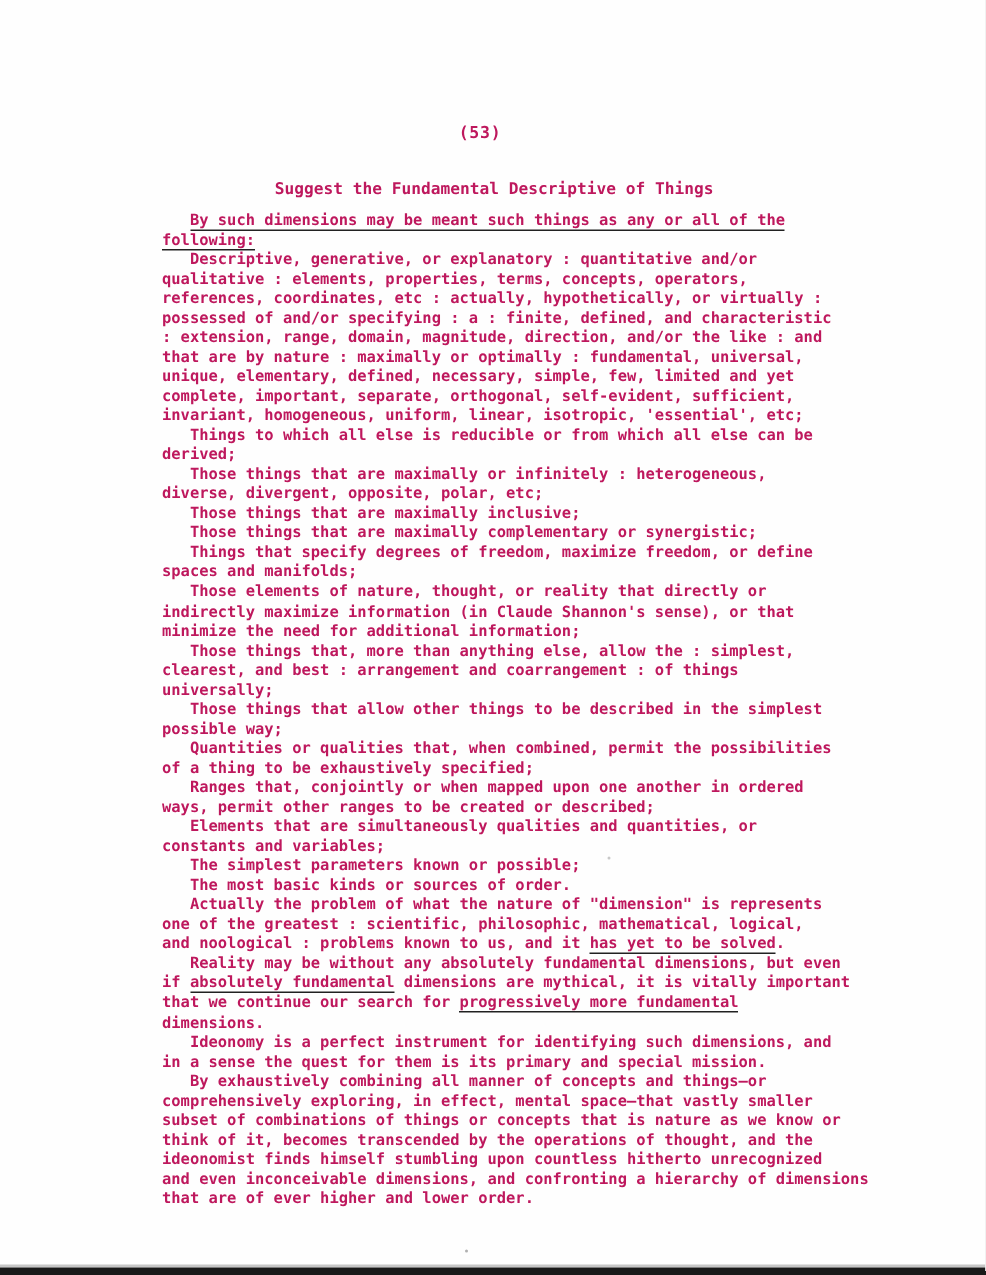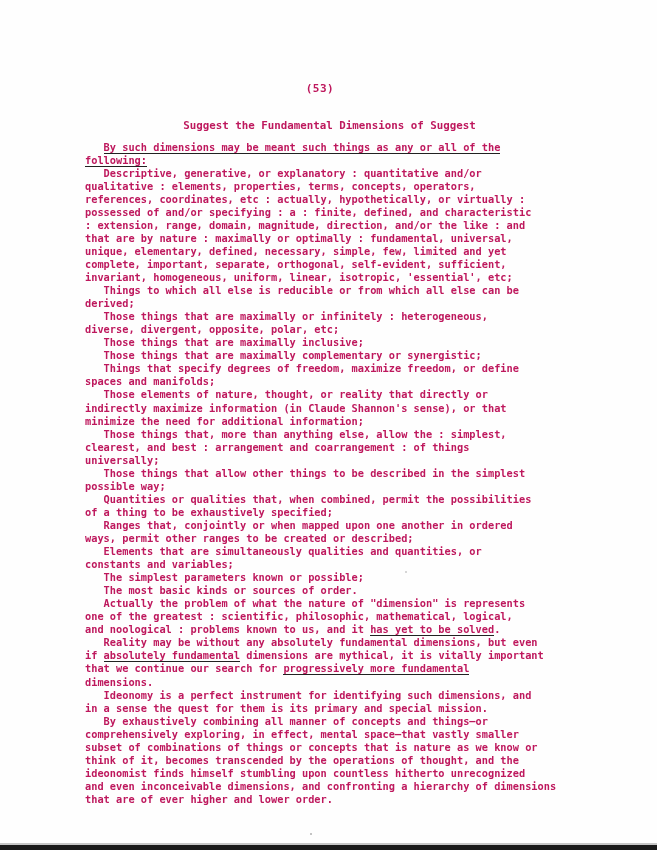--- a/index.html
+++ b/index.html
@@ -26,21 +26,21 @@
     position: absolute;
     top: 119px;
     left: 88px;
     width: 483px;
     text-align: center;
     font-size: 10.8px;
   }
   .docbody {
     position: absolute;
     top: 140.6px;
-    left: 85px;
+    left: 108px;
     font-size: 10.3px;
     line-height: 13.06px;
     white-space: pre;
   }
   .line { height: 13.06px; }
   .u { border-bottom: 1.2px solid #212121; }
   .speck { position: absolute; border-radius: 50%; }
   .s1 { left: 405px; top: 571px; width: 2px; height: 2px; background: #c8c8c8; }
   .s2 { left: 310px; top: 833px; width: 2px; height: 2px; background: #b0b0b0; }
   .footer-line {
@@ -50,19 +50,19 @@
   .footer-bar {
     position: absolute; left: 0; right: 0; bottom: 0; height: 5px;
     background: #191919;
   }
 </style>
 </head>
 <body>
 
 <div class="page">
   <div class="pagenum">(53)</div>
-  <div class="title">Suggest the Fundamental Dimensions of Suggest</div>
+  <div class="title">Suggest the Fundamental Descriptive of Things</div>
   <div class="docbody" id="body-lines"><div class="line">   <span class="u">By such dimensions may be meant such things as any or all of the</span></div><div class="line"><span class="u">following:</span></div><div class="line">   Descriptive, generative, or explanatory : quantitative and/or</div><div class="line">qualitative : elements, properties, terms, concepts, operators,</div><div class="line">references, coordinates, etc : actually, hypothetically, or virtually :</div><div class="line">possessed of and/or specifying : a : finite, defined, and characteristic</div><div class="line">: extension, range, domain, magnitude, direction, and/or the like : and</div><div class="line">that are by nature : maximally or optimally : fundamental, universal,</div><div class="line">unique, elementary, defined, necessary, simple, few, limited and yet</div><div class="line">complete, important, separate, orthogonal, self-evident, sufficient,</div><div class="line">invariant, homogeneous, uniform, linear, isotropic, 'essential', etc;</div><div class="line">   Things to which all else is reducible or from which all else can be</div><div class="line">derived;</div><div class="line">   Those things that are maximally or infinitely : heterogeneous,</div><div class="line">diverse, divergent, opposite, polar, etc;</div><div class="line">   Those things that are maximally inclusive;</div><div class="line">   Those things that are maximally complementary or synergistic;</div><div class="line">   Things that specify degrees of freedom, maximize freedom, or define</div><div class="line">spaces and manifolds;</div><div class="line">   Those elements of nature, thought, or reality that directly or</div><div class="line">indirectly maximize information (in Claude Shannon's sense), or that</div><div class="line">minimize the need for additional information;</div><div class="line">   Those things that, more than anything else, allow the : simplest,</div><div class="line">clearest, and best : arrangement and coarrangement : of things</div><div class="line">universally;</div><div class="line">   Those things that allow other things to be described in the simplest</div><div class="line">possible way;</div><div class="line">   Quantities or qualities that, when combined, permit the possibilities</div><div class="line">of a thing to be exhaustively specified;</div><div class="line">   Ranges that, conjointly or when mapped upon one another in ordered</div><div class="line">ways, permit other ranges to be created or described;</div><div class="line">   Elements that are simultaneously qualities and quantities, or</div><div class="line">constants and variables;</div><div class="line">   The simplest parameters known or possible;</div><div class="line">   The most basic kinds or sources of order.</div><div class="line">   Actually the problem of what the nature of "dimension" is represents</div><div class="line">one of the greatest : scientific, philosophic, mathematical, logical,</div><div class="line">and noological : problems known to us, and it <span class="u">has yet to be solved</span>.</div><div class="line">   Reality may be without any absolutely fundamental dimensions, but even</div><div class="line">if <span class="u">absolutely fundamental</span> dimensions are mythical, it is vitally important</div><div class="line">that we continue our search for <span class="u">progressively more fundamental</span></div><div class="line">dimensions.</div><div class="line">   Ideonomy is a perfect instrument for identifying such dimensions, and</div><div class="line">in a sense the quest for them is its primary and special mission.</div><div class="line">   By exhaustively combining all manner of concepts and things—or</div><div class="line">comprehensively exploring, in effect, mental space—that vastly smaller</div><div class="line">subset of combinations of things or concepts that is nature as we know or</div><div class="line">think of it, becomes transcended by the operations of thought, and the</div><div class="line">ideonomist finds himself stumbling upon countless hitherto unrecognized</div><div class="line">and even inconceivable dimensions, and confronting a hierarchy of dimensions</div><div class="line">that are of ever higher and lower order.</div></div>
   <div class="speck s1"></div>
   <div class="speck s2"></div>
   <div class="footer-line"></div>
   <div class="footer-bar"></div>
 </div>
 
 </body></html>

